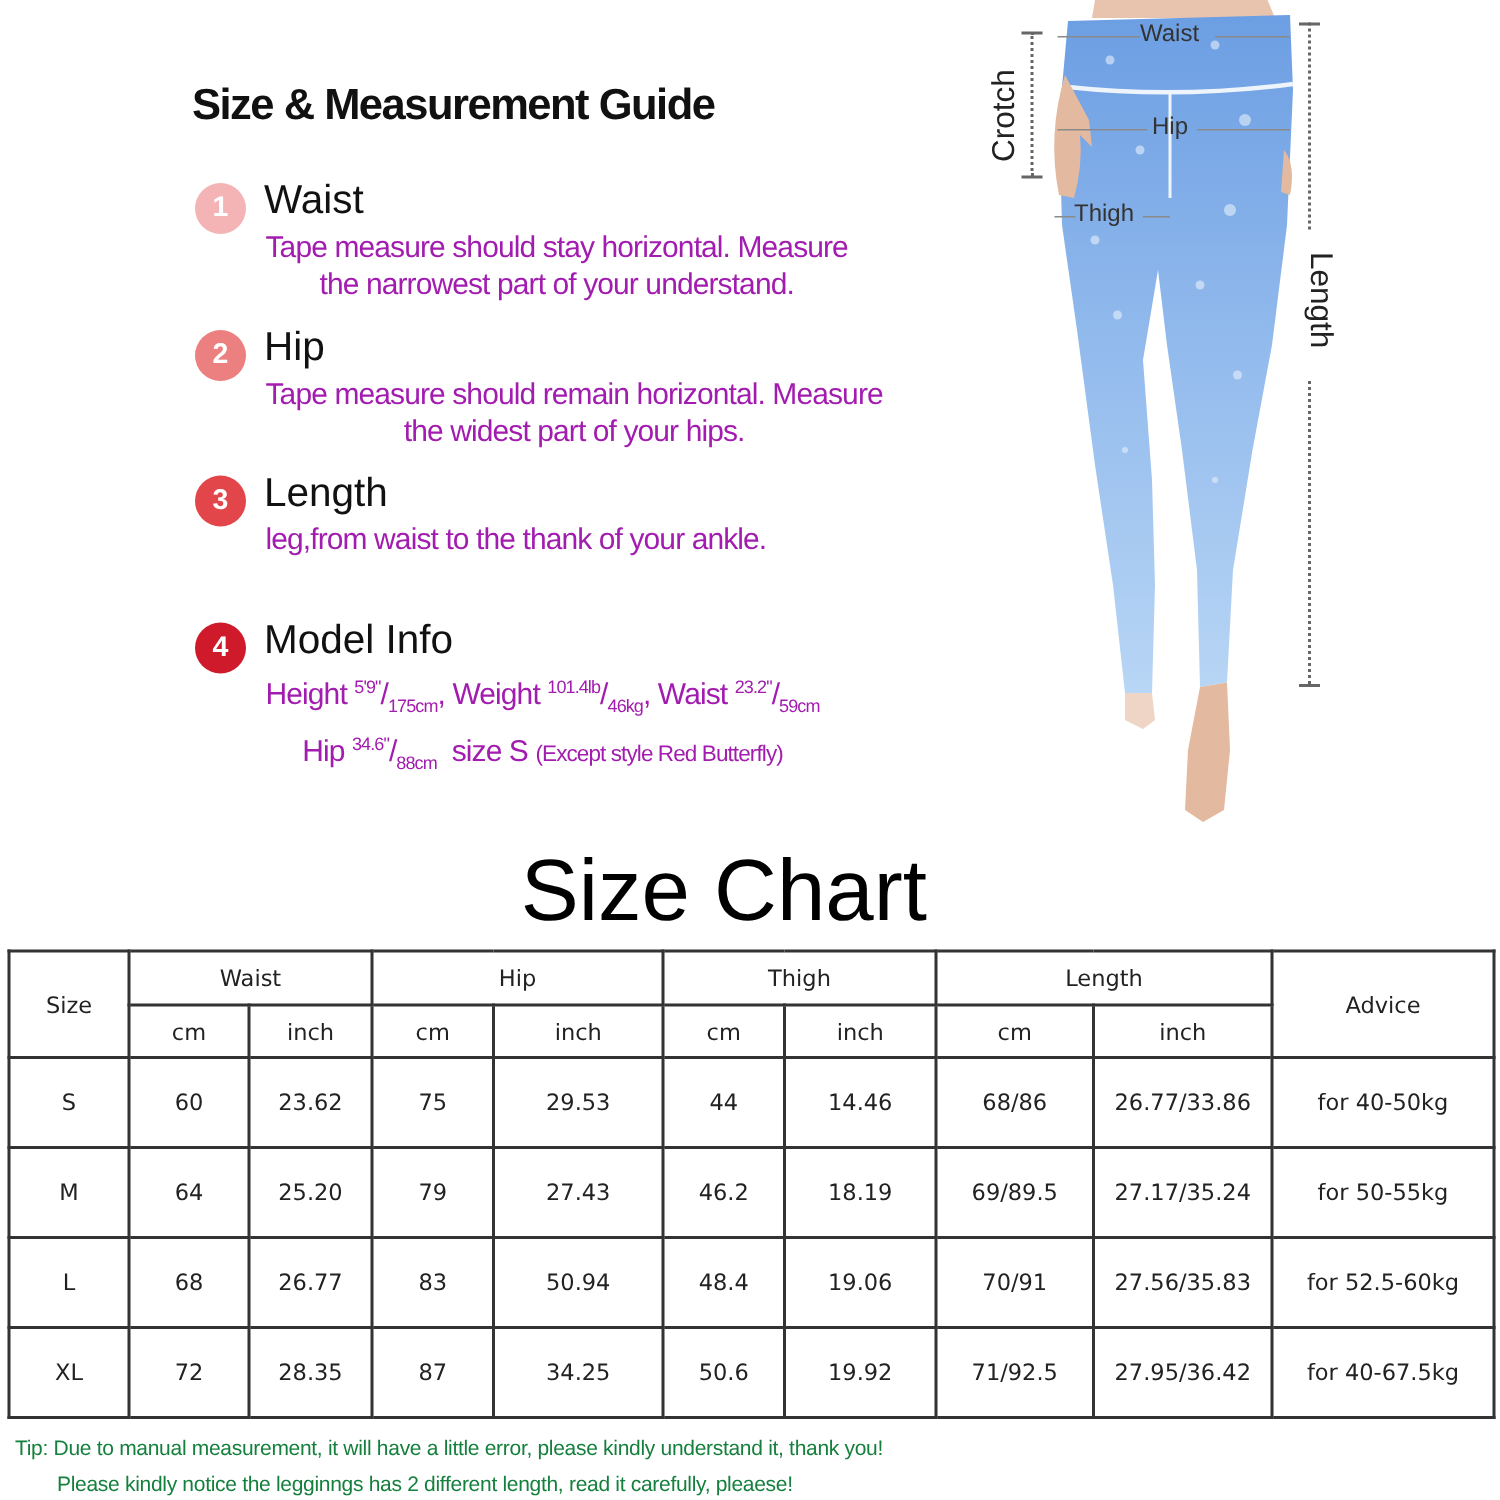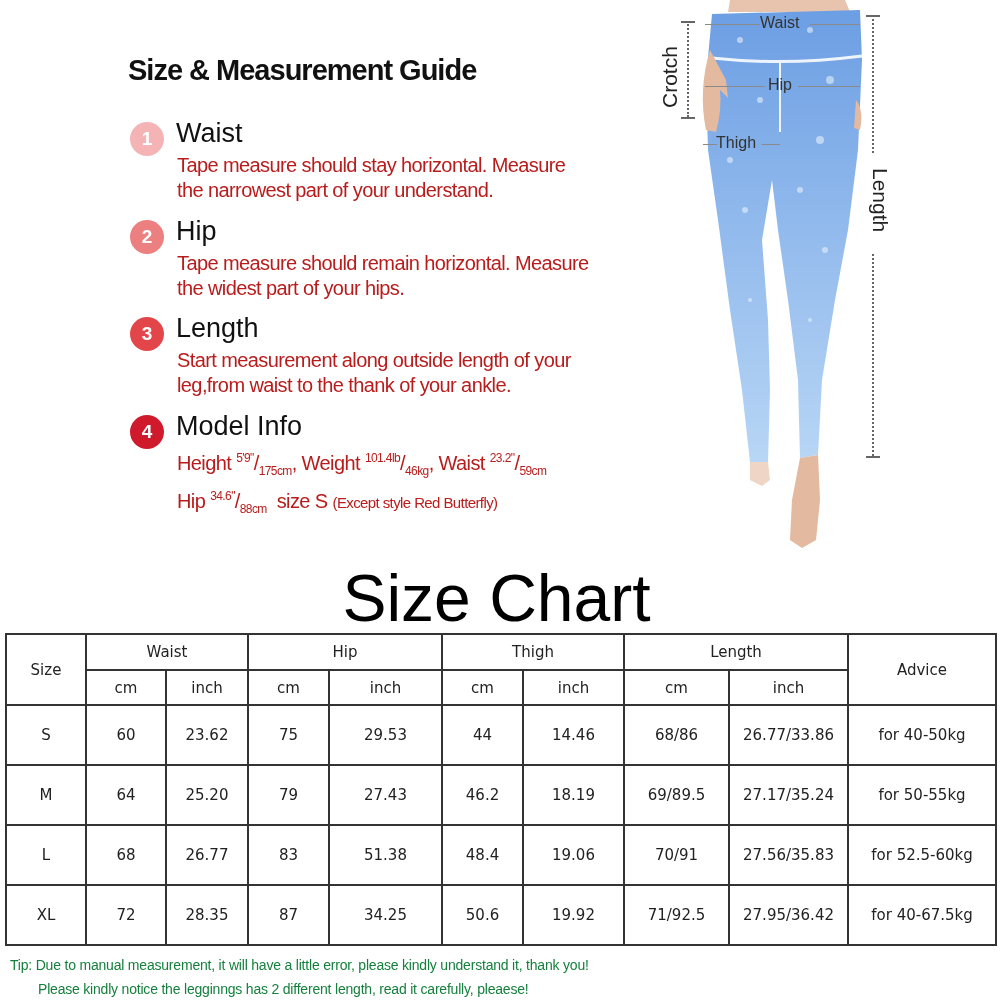--- a/index.html
+++ b/index.html
@@ -3,35 +3,35 @@
 <meta charset="utf-8">
 <style>
   html, body { margin:0; padding:0; background:#ffffff; }
   body { width:1000px; height:1000px; position:relative; overflow:hidden; font-family:"DejaVu Sans", sans-serif; color:#1a1a1a; }
 
   .guide-title { position:absolute; left:128px; top:54px; font-size:29px; font-weight:bold; letter-spacing:-1px; color:#111; font-family:"Liberation Sans", sans-serif; white-space:nowrap; }
 
   .step { position:absolute; left:130px; width:520px; }
   .step .num { position:absolute; left:0; top:2px; width:34px; height:34px; border-radius:50%; color:#fff; font-size:19px; font-weight:bold; text-align:center; line-height:34px; font-family:"Liberation Sans", sans-serif; }
   .step .head { position:absolute; left:46px; top:-2px; font-size:27px; color:#111; font-family:"Liberation Sans", sans-serif; white-space:nowrap; }
-  .step .desc { position:absolute; left:47px; top:33px; font-size:20px; line-height:25px; color:#b91c1c; font-family:"Liberation Sans", sans-serif; letter-spacing:-0.6px; white-space:nowrap; }
+  .step .desc { position:absolute; left:47px; top:33px; font-size:20px; line-height:25px; color:#a21caf; font-family:"Liberation Sans", sans-serif; letter-spacing:-0.6px; white-space:nowrap;text-align:center; }
   .step .desc sup, .step .desc sub { font-size:12px; }
   .step .desc .small { font-size:15px; }
 
   
   .figure { position:absolute; left:650px; top:0; width:250px; height:560px; }
   .legs { position:absolute; }
   .label { position:absolute; font-size:16px; color:#333; font-family:"Liberation Sans", sans-serif; white-space:nowrap; }
   .vlabel { position:absolute; font-size:21px; color:#222; font-family:"Liberation Sans", sans-serif; transform:rotate(90deg); transform-origin:left top; white-space:nowrap; }
   .vlabel-ccw { position:absolute; font-size:21px; color:#222; font-family:"Liberation Sans", sans-serif; transform:rotate(-90deg); transform-origin:left top; white-space:nowrap; }
   .dash-v { position:absolute; width:0; border-left:2px dotted #666; }
   .tick-h { position:absolute; height:0; border-top:2px solid #666; width:14px; }
   .guide-line { position:absolute; height:0; border-top:1px solid #8a8a8a; }
 
-  .chart-title { position:absolute; left:14px; width:965px; top:560px; text-align:center; font-size:66px; font-family:"Liberation Sans", sans-serif; color:#000; }
+  .chart-title { position:absolute; left:0; width:965px; top:560px; text-align:center; font-size:58px; font-family:"Liberation Sans", sans-serif; color:#000; }
 
   table.size { position:absolute; left:5px; top:633px; border-collapse:collapse; font-family:"DejaVu Sans", sans-serif; font-size:15px; color:#222; }
   table.size td { border:2px solid #333; text-align:center; padding:0; }
   table.size tr.h1 td { height:34px; }
   table.size tr.h2 td { height:33px; }
   table.size tr.d td { height:58px; }
 
   .tips { position:absolute; left:10px; top:953px; font-size:14px; font-family:"Liberation Sans", sans-serif; color:#15803d; line-height:24px; letter-spacing:-0.2px; }
   .tips .t2 { padding-left:28px; }
 </style>
@@ -56,21 +56,20 @@
     <div class="desc">
       <div>Tape measure should remain horizontal. Measure</div>
       <div>the widest part of your hips.</div>
     </div>
   </div>
 
   <div class="step" style="top:315px;">
     <div class="num" style="background:#e3464a;">3</div>
     <div class="head">Length</div>
     <div class="desc">
-      <div>Start measurement along outside length of your</div>
       <div>leg,from waist to the thank of your ankle.</div>
     </div>
   </div>
 
   <div class="step" style="top:413px;">
     <div class="num" style="background:#cf1a2c;">4</div>
     <div class="head">Model Info</div>
     <div class="desc">
       <div>
         <span>Height</span>
@@ -209,21 +208,21 @@
     <td>18.19</td>
     <td>69/89.5</td>
     <td>27.17/35.24</td>
     <td>for 50-55kg</td>
   </tr>
   <tr class="d">
     <td>L</td>
     <td>68</td>
     <td>26.77</td>
     <td>83</td>
-    <td>51.38</td>
+    <td>50.94</td>
     <td>48.4</td>
     <td>19.06</td>
     <td>70/91</td>
     <td>27.56/35.83</td>
     <td>for 52.5-60kg</td>
   </tr>
   <tr class="d">
     <td>XL</td>
     <td>72</td>
     <td>28.35</td>

